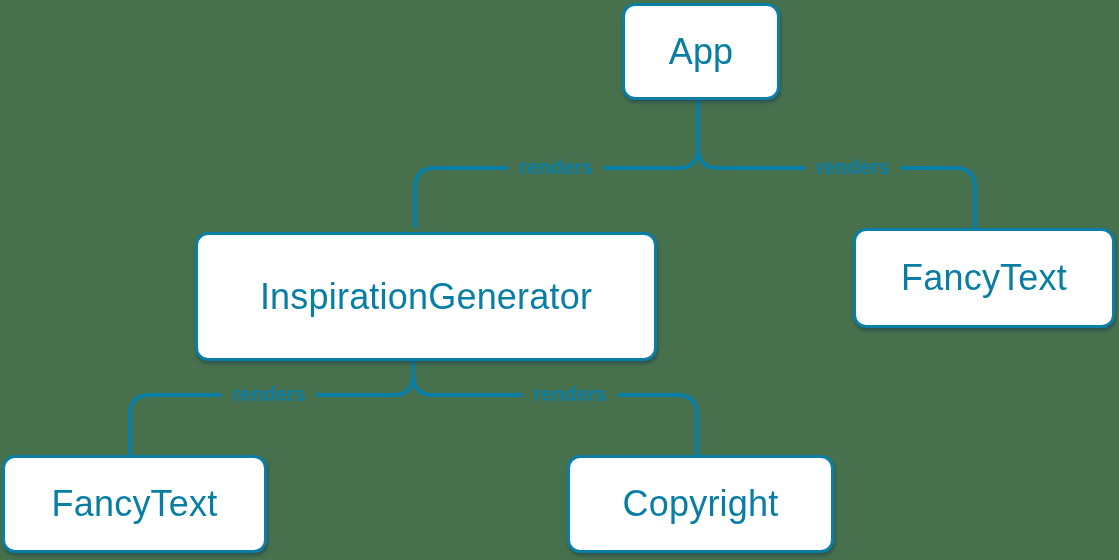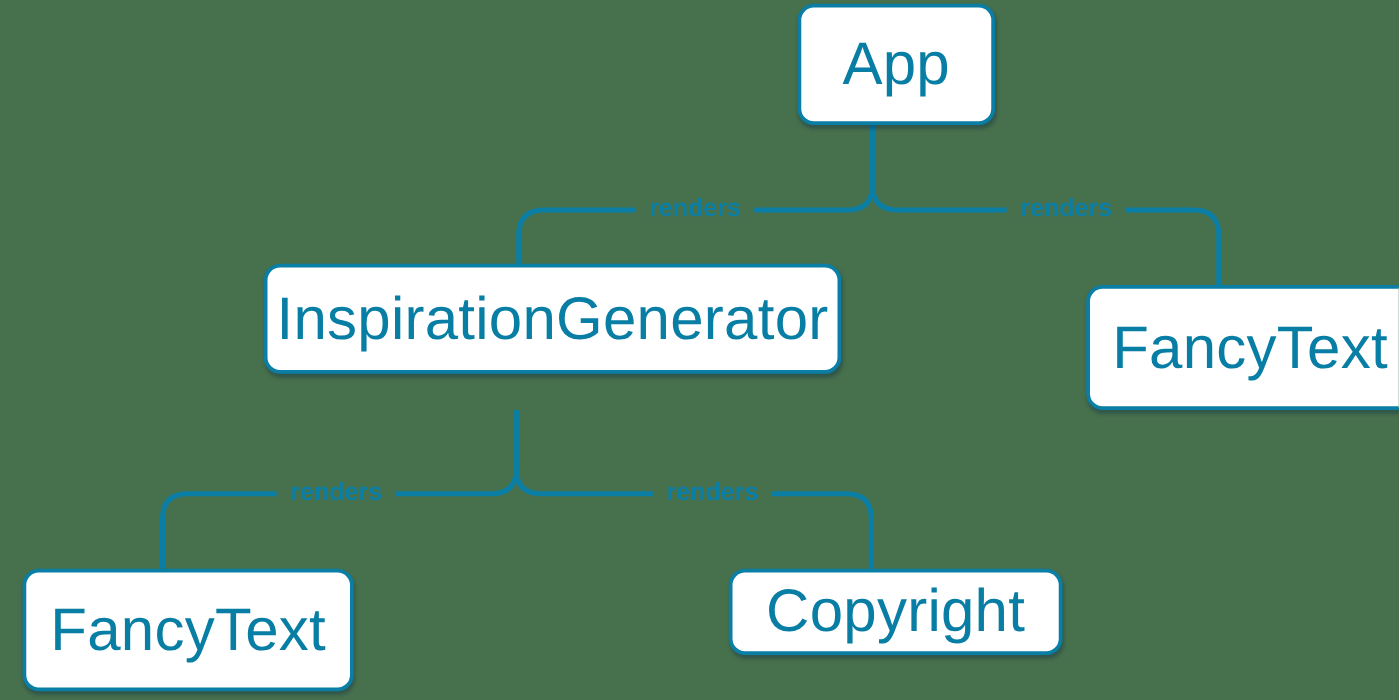--- a/index.html
+++ b/index.html
@@ -33,32 +33,31 @@
   }
   .node {
     position: absolute;
     background: var(--node-fill);
     border: 3px solid var(--accent);
     border-radius: 13px;
     display: flex;
     align-items: center;
     justify-content: center;
     color: var(--node-text);
-    font-size: 48px;
+    font-size: 36px;
     font-weight: 500;
     letter-spacing: 0.2px;
     box-shadow: 1px 3px 3px rgba(10, 40, 70, 0.35);
     white-space: nowrap;
-    margin-left: 16px;
   }
   .node-app                  { left: 622px; top: 3px;   width: 158px; height: 97px; }
-  .node-inspiration-generator{ left: 195px; top: 211px; width: 462px; height: 88px; text-align: right; }
+  .node-inspiration-generator{ left: 195px; top: 232px; width: 462px; height: 129px; text-align: right; }
   .node-fancy-text-right     { left: 853px; top: 228px; width: 262px; height: 100px; }
   .node-fancy-text-left      { left: 2px;   top: 455px; width: 265px; height: 98px; }
-  .node-copyright            { left: 567px; top: 455px; width: 267px; height: 69px; }
+  .node-copyright            { left: 567px; top: 455px; width: 267px; height: 98px; }
   .edge-label {
     position: absolute;
     transform: translate(-50%, -50%);
     background: var(--bg);
     color: var(--accent);
     font-size: 20px;
     font-weight: 700;
     padding: 2px 11px;
     line-height: 1;
     white-space: nowrap;

